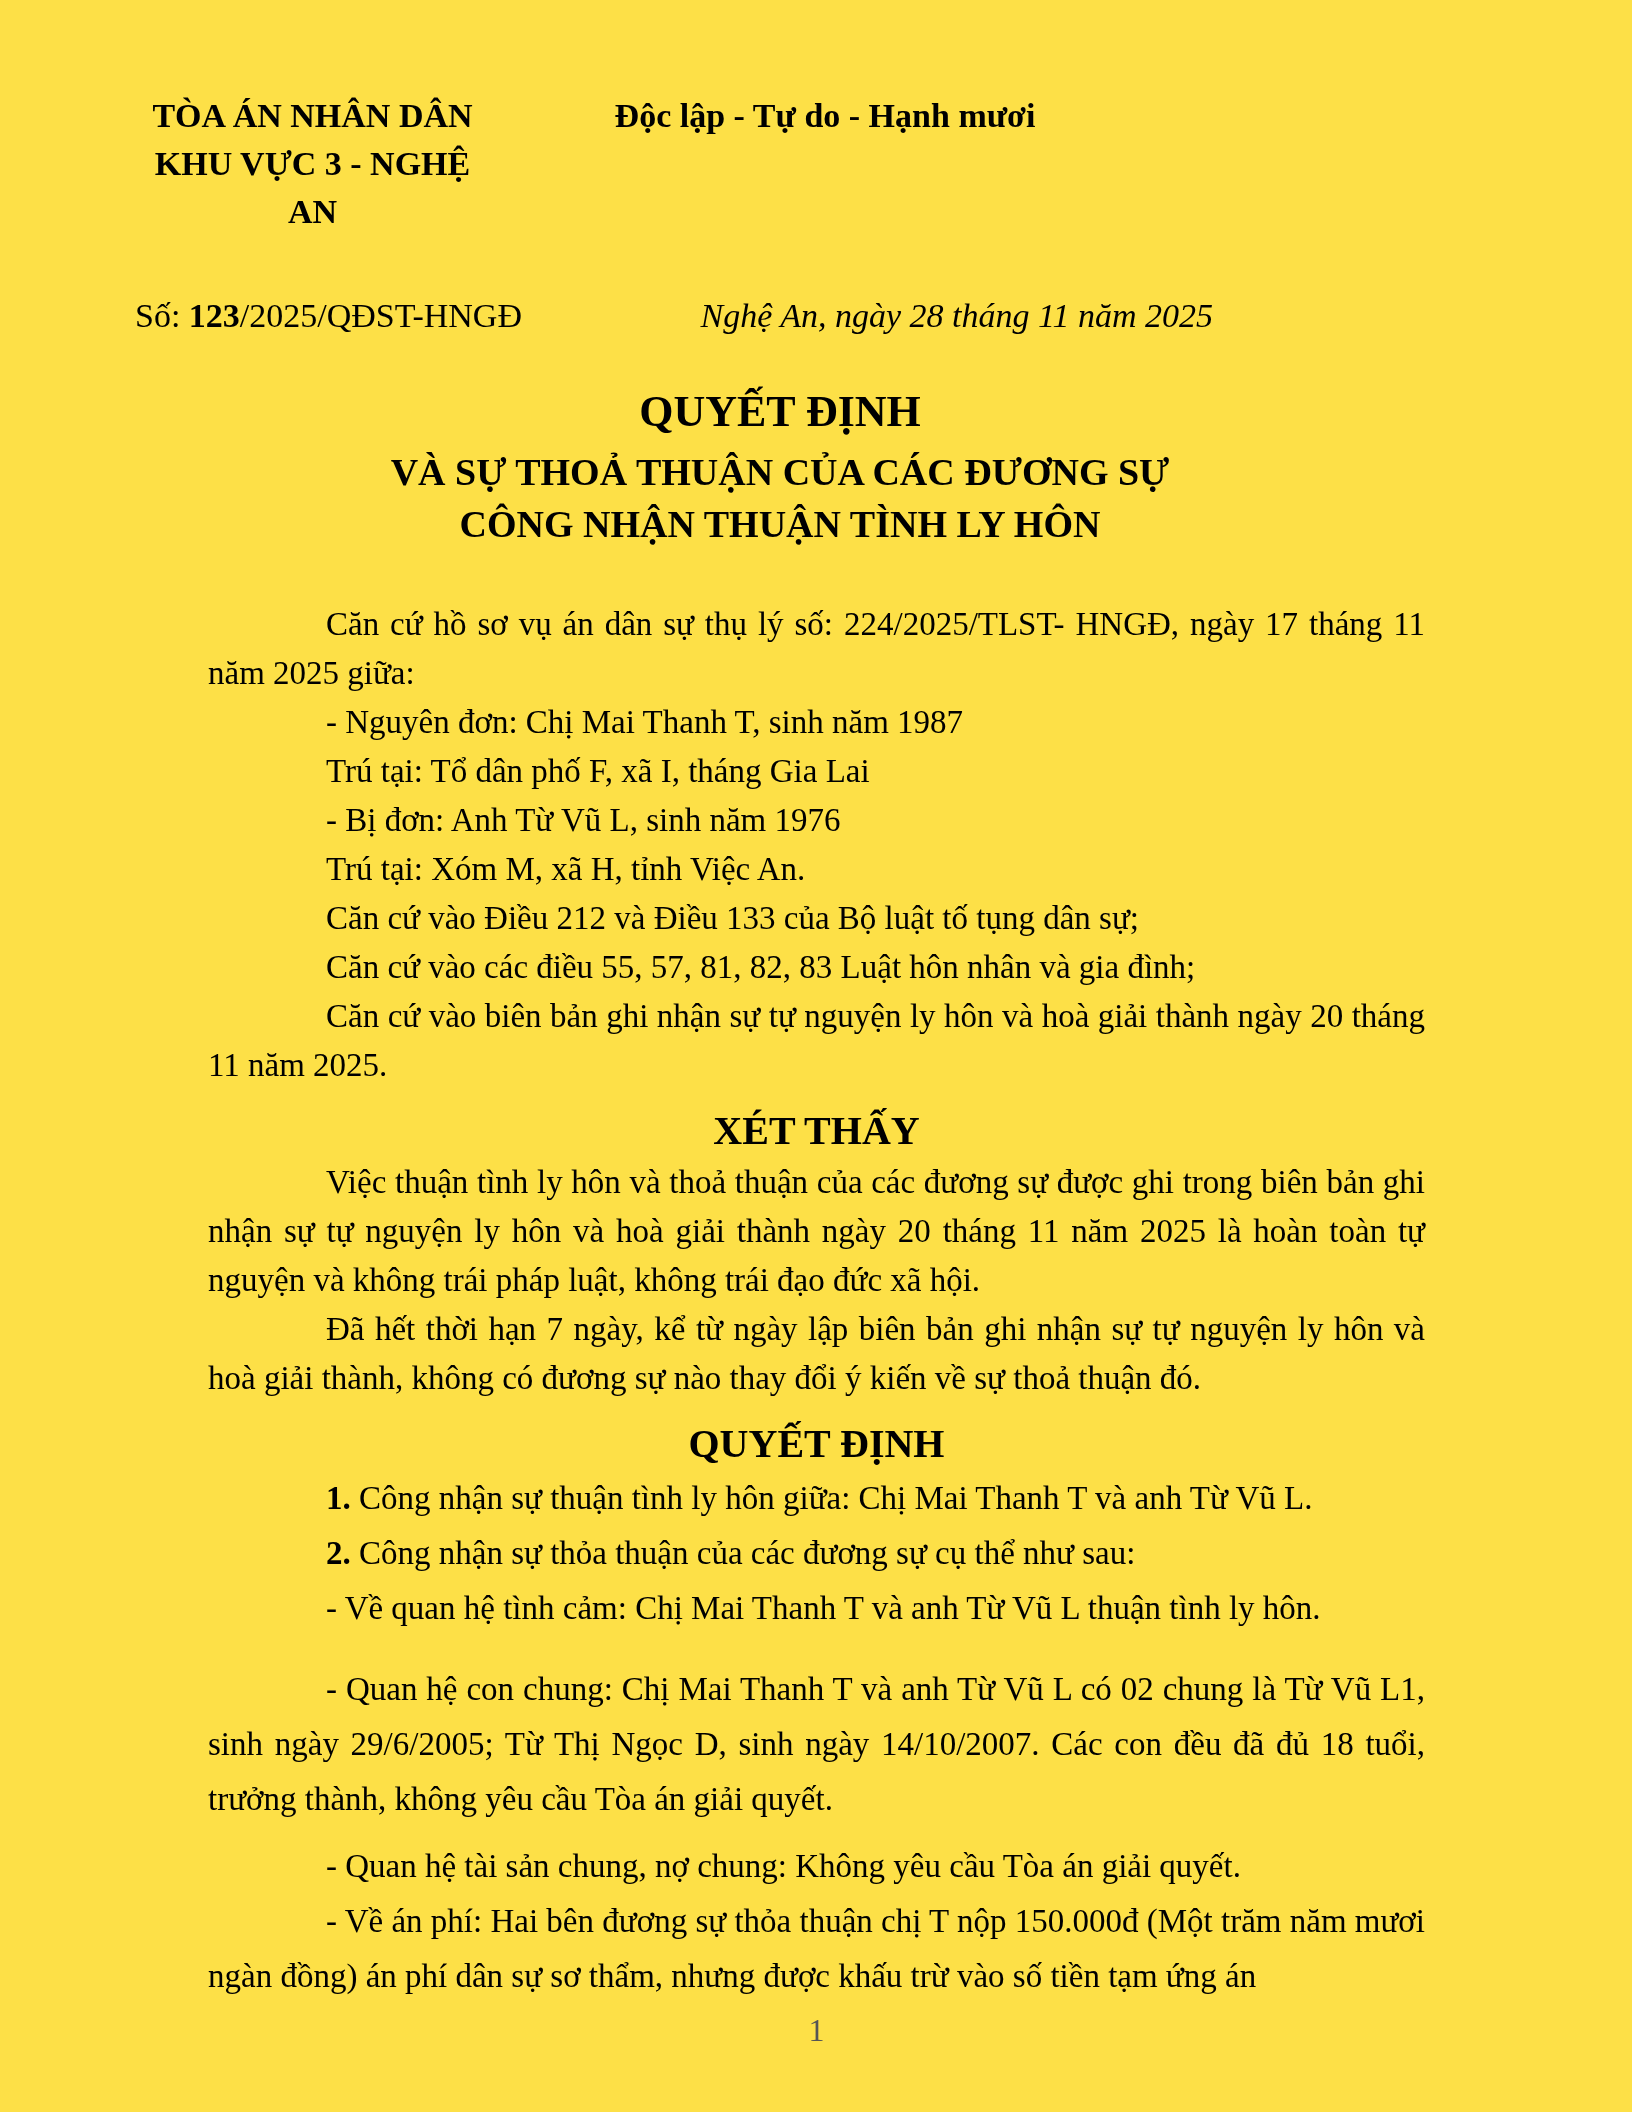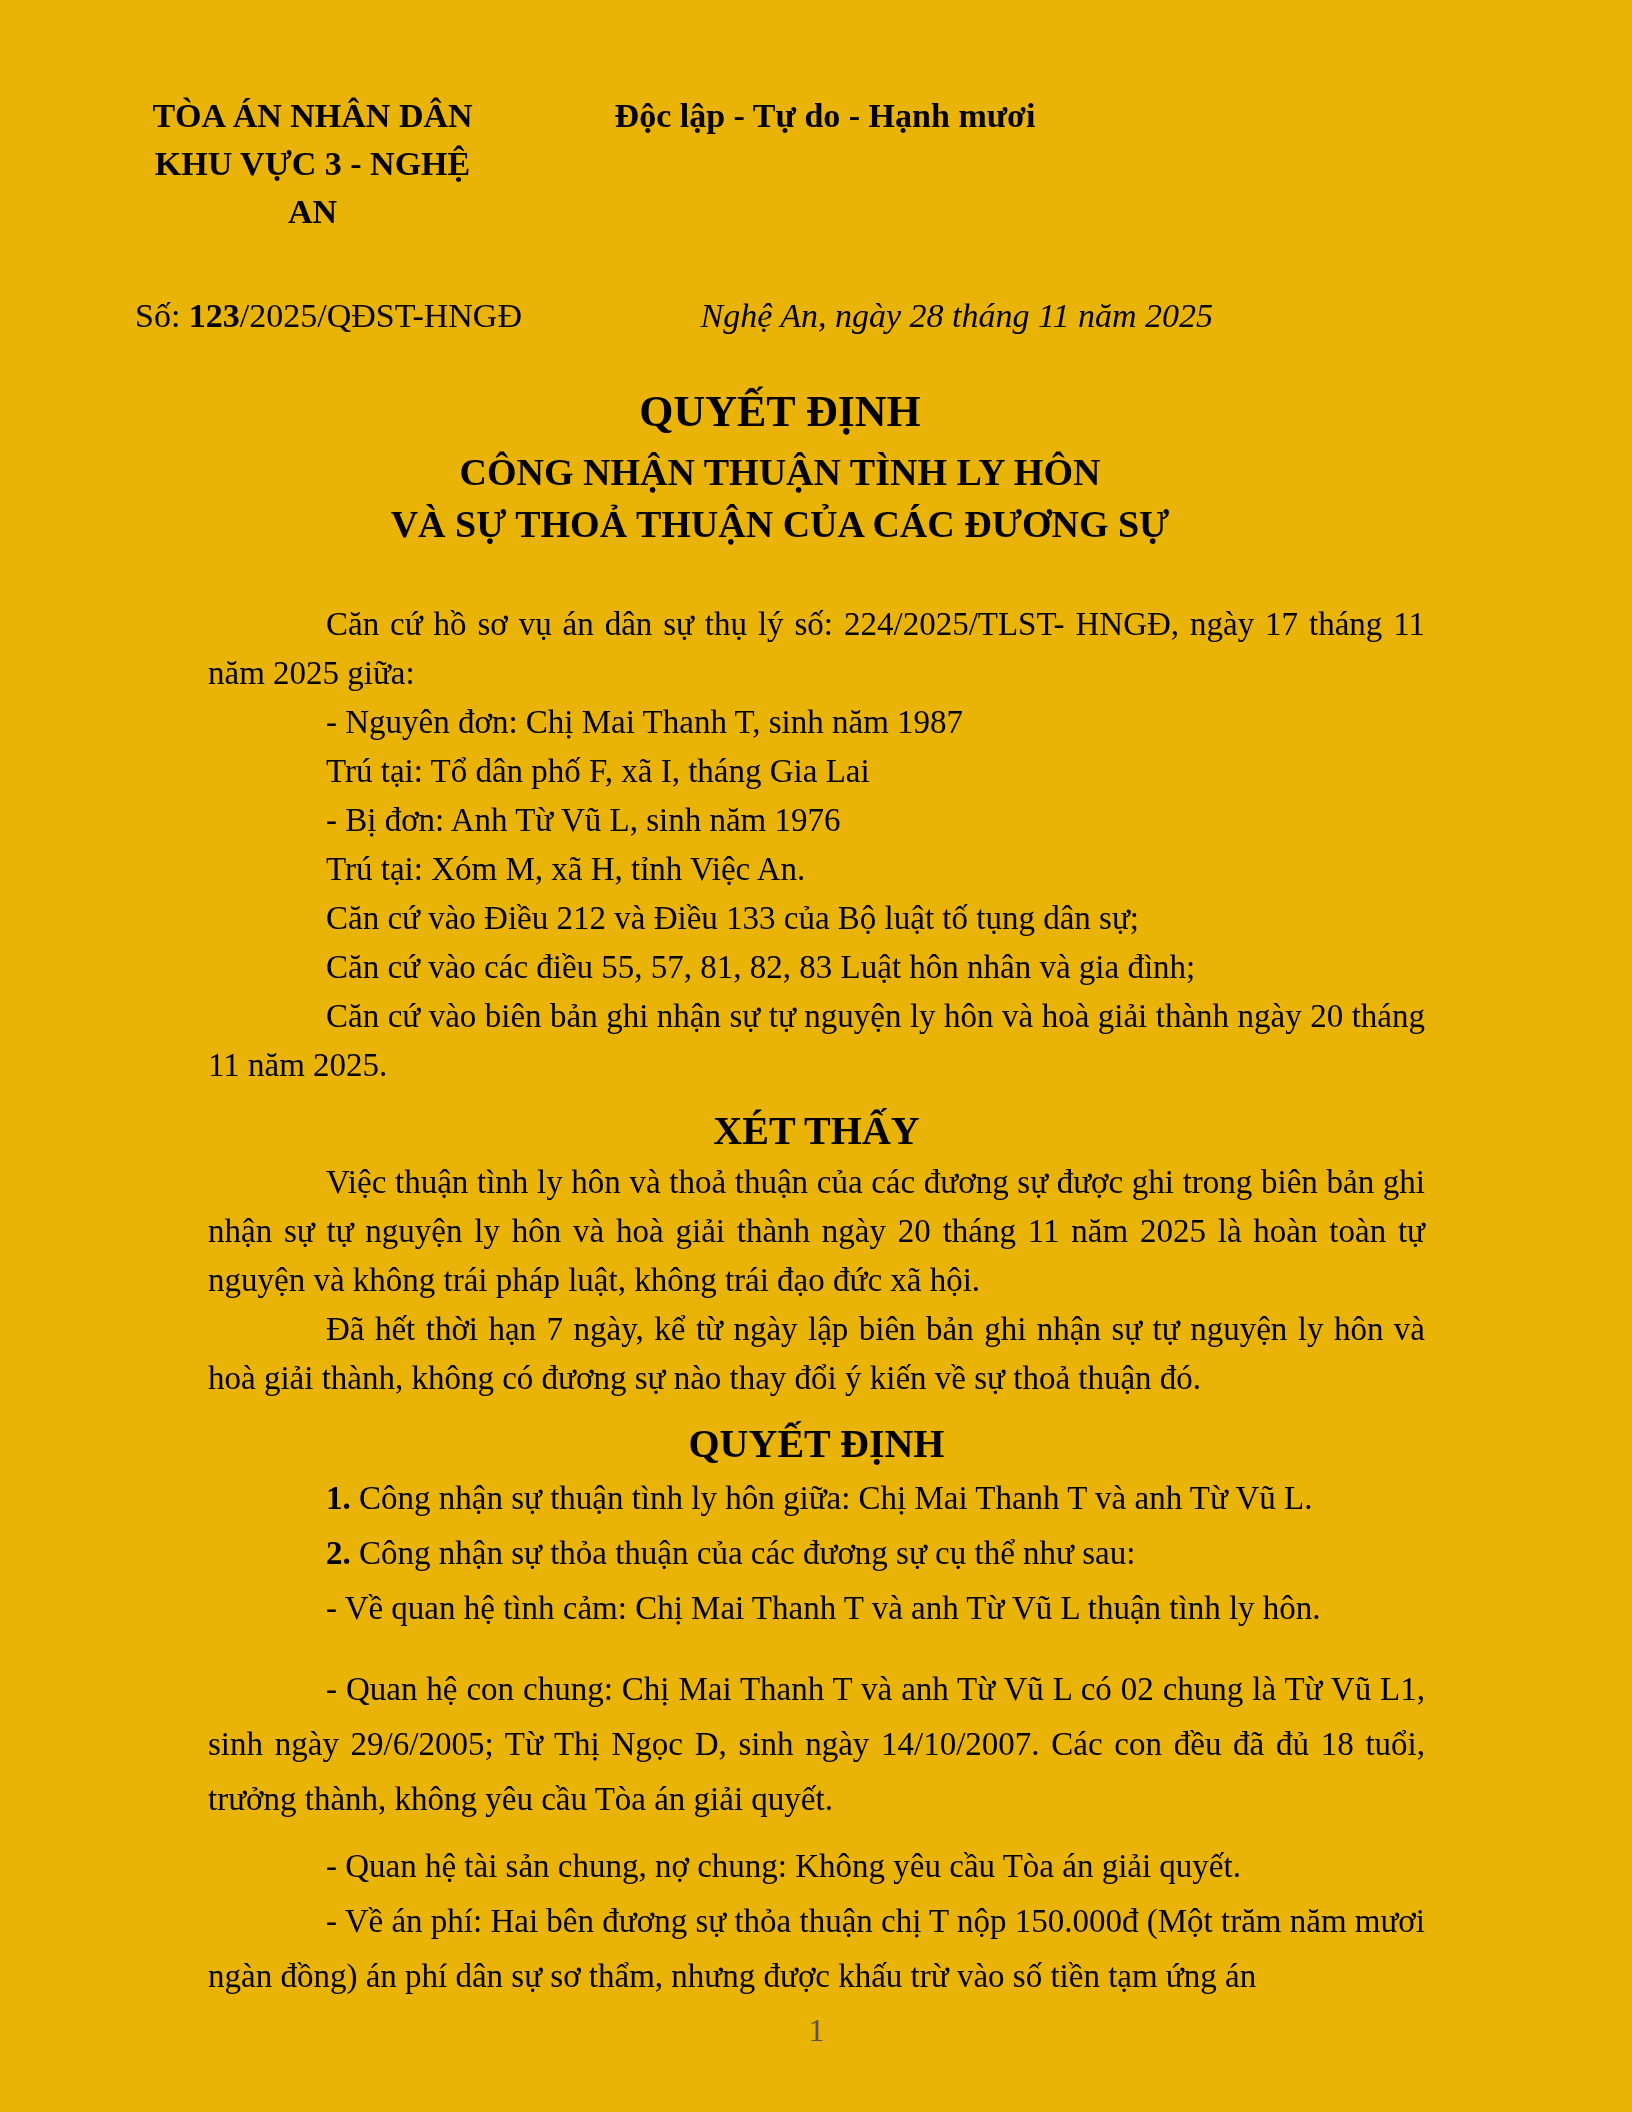--- a/index.html
+++ b/index.html
@@ -1,21 +1,21 @@
 <!DOCTYPE html>
 <html><head>
 <meta charset="utf-8">
 <style>
   html, body { margin: 0; padding: 0; background: #e8e8e8; }
   .page {
     position: relative;
     width: 1632px;
     height: 2112px;
     margin: 0 auto;
-    background: #eab308;
+    background: #fde047;
     color: #000000;
     font-family: "Liberation Serif", "DejaVu Serif", serif;
     box-sizing: border-box;
     padding: 92px 0 0 135px;
     overflow: hidden;
   }
   .content { width: 1290px; }
 
   
   .header { display: flex; font-weight: bold; font-size: 34px; line-height: 48px; }
@@ -78,22 +78,22 @@
       </div>
     </div>
 
     <div class="meta-row">
       <div><span>Số: </span><b>123</b><span>/2025/QĐST-HNGĐ</span></div>
       <div class="doc-date">Nghệ An, ngày 28 tháng 11 năm 2025</div>
     </div>
 
     <div class="title-block">
       <div class="title-main">QUYẾT ĐỊNH</div>
+      <div class="title-sub">VÀ SỰ THOẢ THUẬN CỦA CÁC ĐƯƠNG SỰ</div>
       <div class="title-sub">CÔNG NHẬN THUẬN TÌNH LY HÔN</div>
-      <div class="title-sub">VÀ SỰ THOẢ THUẬN CỦA CÁC ĐƯƠNG SỰ</div>
     </div>
 
     <div class="body-text">
       <p class="para">Căn cứ  hồ sơ vụ án dân sự thụ lý số: 224/2025/TLST- HNGĐ, ngày 17 tháng 11 năm 2025 giữa:</p>
       <p class="para">-  Nguyên đơn: Chị Mai Thanh T, sinh năm 1987</p>
       <p class="para">Trú tại: Tổ dân phố F, xã I, tháng Gia Lai</p>
       <p class="para">- Bị đơn: Anh Từ Vũ L, sinh năm 1976</p>
       <p class="para">Trú tại: Xóm M, xã H, tỉnh Việc An.</p>
       <p class="para">Căn cứ vào Điều 212 và Điều 133 của Bộ luật tố tụng dân sự;</p>
       <p class="para">Căn cứ vào các điều 55, 57, 81, 82, 83 Luật hôn nhân và gia đình;</p>

